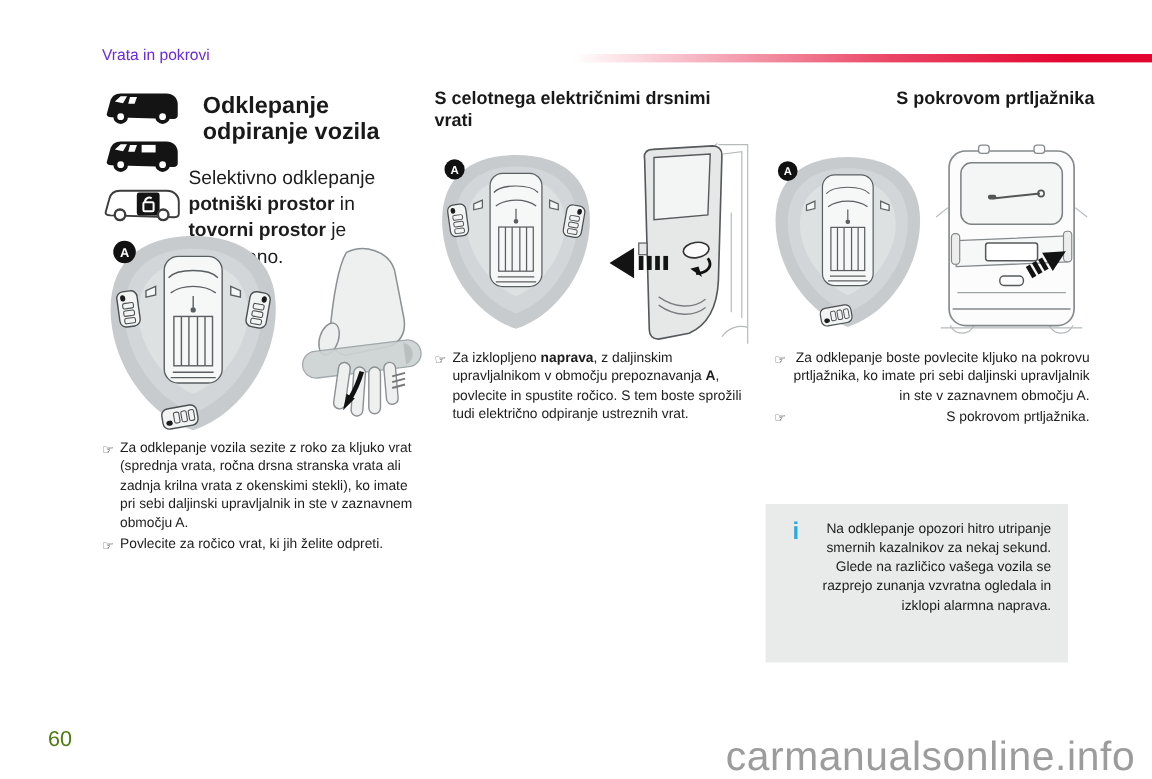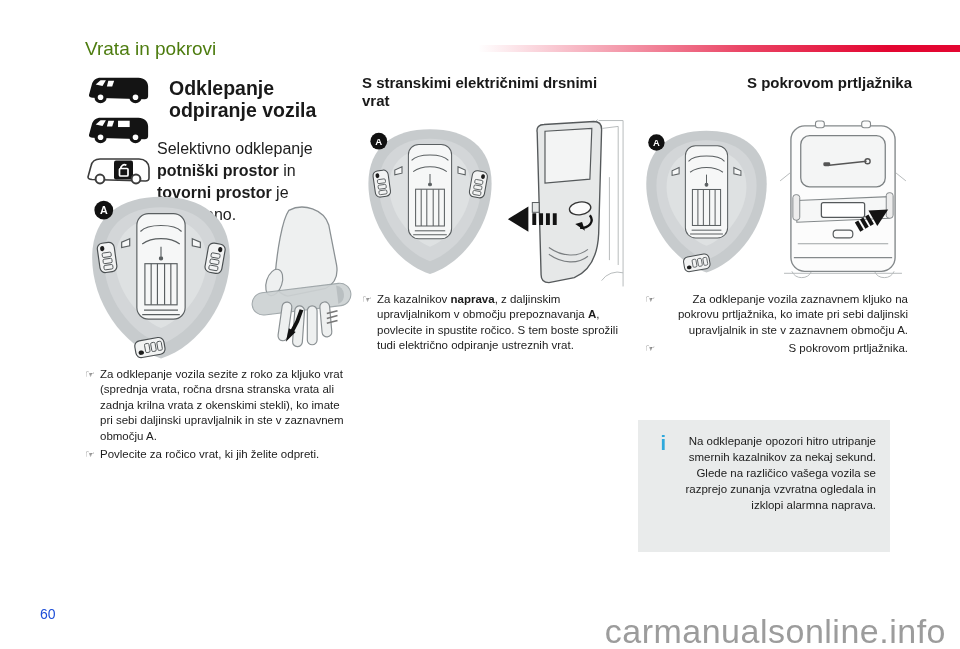--- a/index.html
+++ b/index.html
@@ -1,20 +1,20 @@
 <!DOCTYPE html>
 <html><head>
 <meta charset="utf-8">
 <style>
   html,body { margin:0; padding:0; }
   .page {
     position:relative; width:960px; height:649px; background:#ffffff;
     font-family:"Liberation Sans", sans-serif; color:#1c1c1c; overflow:hidden;
   }
-  .section-header { position:absolute; left:85px; top:38px; font-size:19px; color:#4d7c0f; }
+  .section-header { position:absolute; left:85px; top:38px; font-size:13px; color:#6d28d9; }
   .red-bar {
     position:absolute; left:478px; top:45px; width:482px; height:7px;
     background:linear-gradient(90deg, rgba(227,6,49,0) 0%, rgba(227,6,49,.25) 18%, rgba(227,6,49,.75) 55%, #e30631 85%);
   }
   .col { position:absolute; }
   .col1 { left:85px; top:70px; width:266px; height:470px; }
   .col2 { left:362px; top:74px; width:264px; height:400px; }
   .col3 { left:640px; top:74px; width:272px; height:480px;text-align:right; }
   h1.title { position:absolute; left:72px; top:-4px; margin:12px; font-size:19.5px; line-height:1.12; font-weight:bold; color:#191919; width:200px; }
   h2.heading { margin:0; font-size:15px; line-height:1.2; font-weight:bold; color:#191919; }
@@ -32,21 +32,21 @@
   .bullet .marker { flex:0 0 15px; width:15px; font-family:"DejaVu Sans", sans-serif; font-size:11px; color:#3a3a3a; padding-top:1px; }
   .bullet .btext { flex:1; }
   b { font-weight:bold; }
   .infobox {
     position:absolute; left:-2px; top:346px; width:252px; height:132px;
     background:#e9ebeb; box-sizing:border-box; padding:13px 14px 10px 16px;
     display:flex; gap:11px;
   }
   .infobox .info-glyph { flex:0 0 12px; color:#2fa9dc; font-weight:bold; font-size:20px; line-height:1; font-style:normal; }
   .infobox .info-text { font-size:11.5px; line-height:1.4; }
-  .page-number { position:absolute; left:40px; top:606px; font-size:14px; color:#1d4ed8; }
+  .page-number { position:absolute; left:40px; top:606px; font-size:18px; color:#4d7c0f; }
   .watermark { position:absolute; right:14px; top:612px; font-size:34px; color:#9c9c9c; letter-spacing:0.5px; }
   svg { shape-rendering:geometricPrecision; }
   .zone-a-text { font:bold 12px "Liberation Sans", sans-serif; fill:#ffffff; }
 </style>
 </head>
 <body>
 
 <div class="page">
 
   <div class="section-header">Vrata in pokrovi</div>
@@ -162,21 +162,21 @@
         <span class="btext">Za odklepanje vozila sezite z roko za kljuko vrat (sprednja vrata, ročna drsna stranska vrata ali zadnja krilna vrata z okenskimi stekli), ko imate pri sebi daljinski upravljalnik in ste v zaznavnem območju A.</span>
       </div>
       <div class="bullet">
         <span class="marker">☞</span>
         <span class="btext">Povlecite za ročico vrat, ki jih želite odpreti.</span>
       </div>
     </div>
   </section>
 
   <section class="col col2">
-    <h2 class="heading">S stranskimi električnimi drsnimi vrat</h2>
+    <h2 class="heading">S celotnega električnimi drsnimi vrati</h2>
 
     <div class="illus illus2">
       <svg width="136" height="168" viewBox="0 0 170 192">
         <path d="M85,5 C131,5 162,27 162,73 C162,123 128,172 85,186 C42,172 8,123 8,73 C8,27 39,5 85,5 Z" fill="#c7cbcd"></path>
         <path d="M85,17 C122,17 149,36 149,75 C149,117 119,158 85,170 C51,158 21,117 21,75 C21,36 48,17 85,17 Z" fill="#d3d6d8"></path>
         <path d="M85,29 C113,29 136,44 136,77 C136,109 110,142 85,152 C60,142 34,109 34,77 C34,44 57,29 85,29 Z" fill="#dee1e2"></path>
         <g stroke="#5a5f61" fill="#f6f7f7" stroke-width="1.3">
           <path d="M50,52 l-9,4 l0,6 l9,-2 Z"></path>
             <path d="M120,52 l9,4 l0,6 l-9,-2 Z"></path>
           <rect x="58" y="24" width="54" height="118" rx="13"></rect>
@@ -233,21 +233,21 @@
             <rect x="36" y="97" width="4" height="12"></rect>
           <rect x="43" y="97" width="4" height="12"></rect>
             <rect x="50" y="97" width="4" height="12"></rect>
         </g>
       </svg>
     </div>
 
     <div class="bullets bullets2">
       <div class="bullet">
         <span class="marker">☞</span>
-        <span class="btext"><span>Za kazalnikov </span><b>naprava</b><span>, z daljinskim upravljalnikom v območju prepoznavanja </span><b>A</b><span>, povlecite in spustite ročico. S tem boste sprožili tudi električno odpiranje ustreznih vrat.</span></span>
+        <span class="btext"><span>Za izklopljeno </span><b>naprava</b><span>, z daljinskim upravljalnikom v območju prepoznavanja </span><b>A</b><span>, povlecite in spustite ročico. S tem boste sprožili tudi električno odpiranje ustreznih vrat.</span></span>
       </div>
     </div>
   </section>
 
   <section class="col col3">
     <h2 class="heading">S pokrovom prtljažnika</h2>
 
     <div class="illus illus2">
       <svg width="133" height="168" viewBox="0 0 170 192">
         <path d="M85,5 C131,5 162,27 162,73 C162,123 128,172 85,186 C42,172 8,123 8,73 C8,27 39,5 85,5 Z" fill="#c7cbcd"></path>
@@ -308,21 +308,21 @@
         </g>
         <rect x="56" y="114" width="20" height="8" rx="3.5" fill="#fcfcfc" stroke="#55595b" stroke-width="1.2"></rect>
         <path d="M20,128 h92" stroke="#9ea3a5" fill="none" stroke-width="1.1"></path>
         <path d="M16,142 h100" stroke="#84898b" fill="none" stroke-width="1.2"></path>
       </svg>
     </div>
 
     <div class="bullets bullets3">
       <div class="bullet">
         <span class="marker">☞</span>
-        <span class="btext">Za odklepanje vozila zaznavnem kljuko na pokrovu prtljažnika, ko imate pri sebi daljinski upravljalnik in ste v zaznavnem območju A.</span>
+        <span class="btext">Za odklepanje boste povlecite kljuko na pokrovu prtljažnika, ko imate pri sebi daljinski upravljalnik in ste v zaznavnem območju A.</span>
       </div>
       <div class="bullet">
         <span class="marker">☞</span>
         <span class="btext">S pokrovom prtljažnika.</span>
       </div>
     </div>
 
     <div class="infobox">
       <span class="info-glyph">i</span>
       <span class="info-text">Na odklepanje opozori hitro utripanje smernih kazalnikov za nekaj sekund. Glede na različico vašega vozila se razprejo zunanja vzvratna ogledala in izklopi alarmna naprava.</span>

